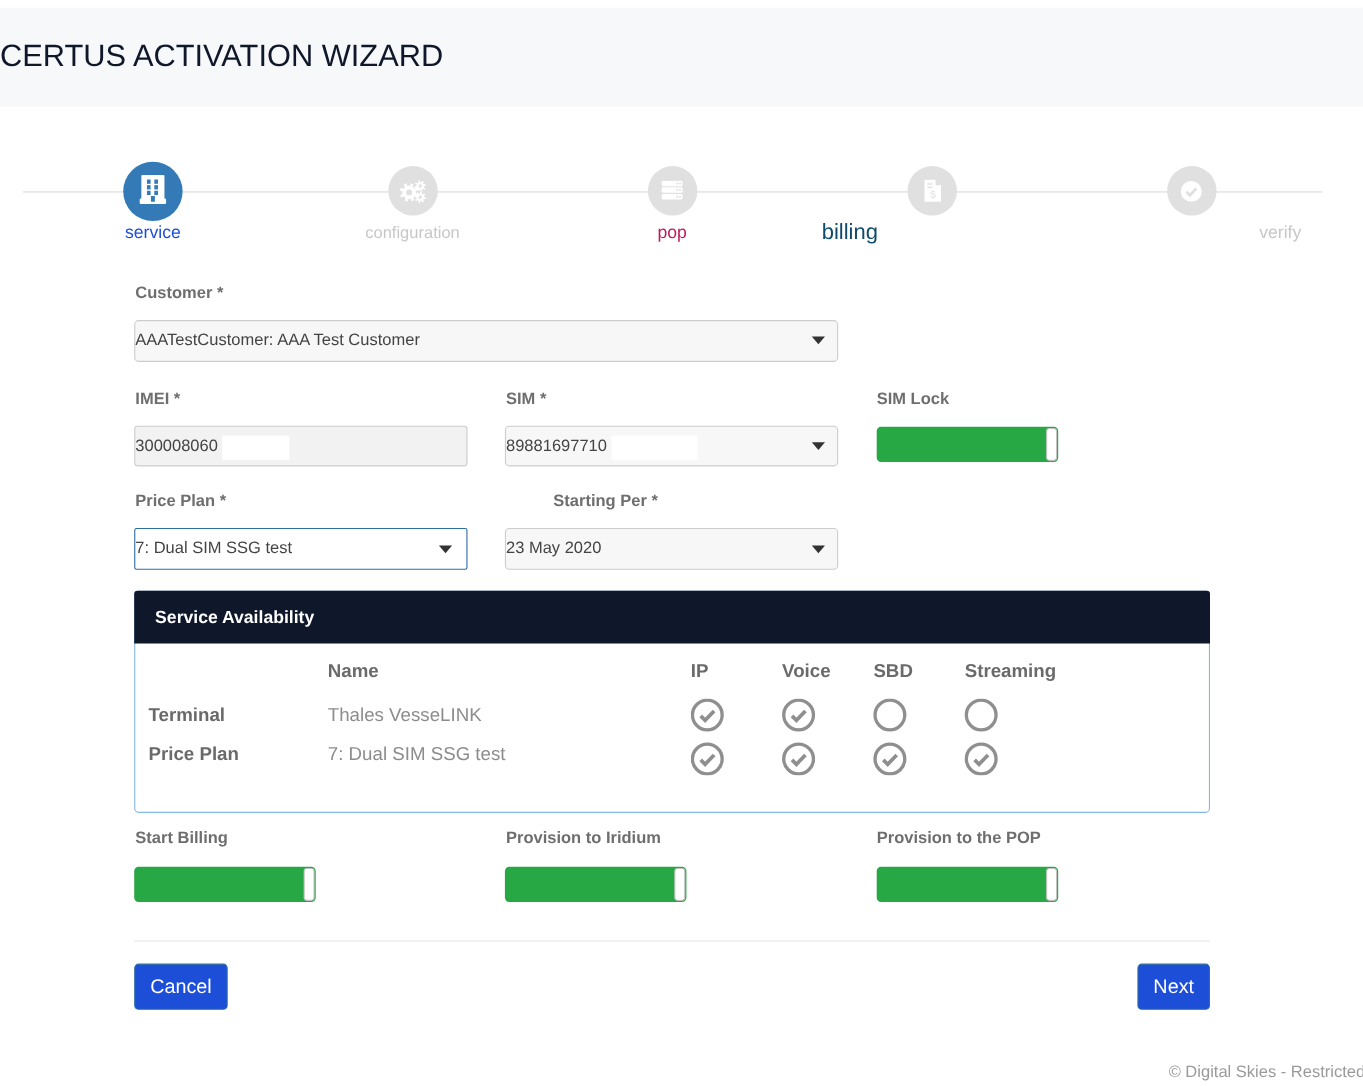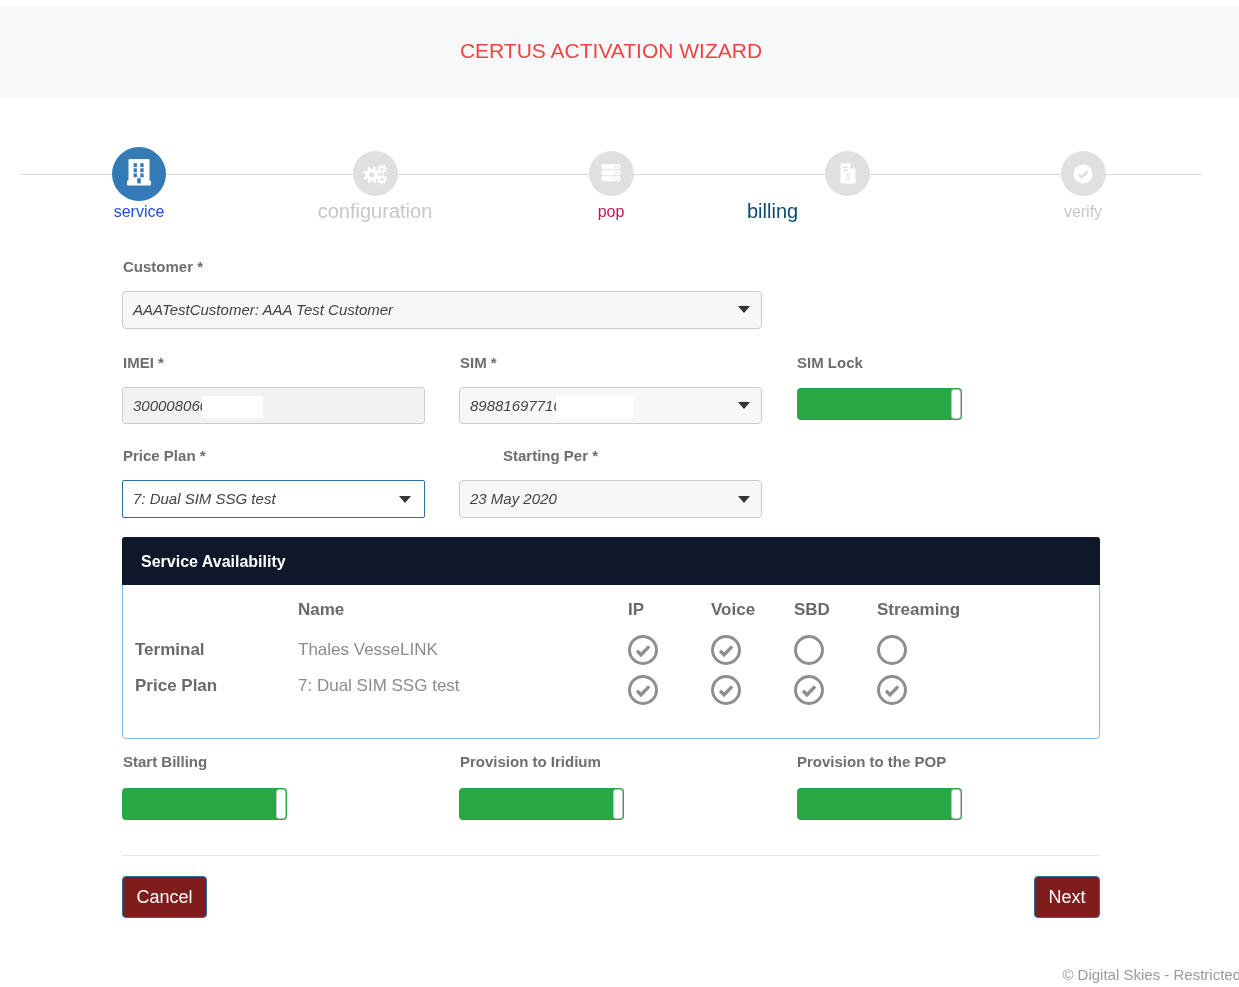--- a/index.html
+++ b/index.html
@@ -1,32 +1,32 @@
 <!DOCTYPE html>
 <html><head>
 <meta charset="utf-8">
 <style>
   html,body{margin:0;padding:0;}
   body{width:1239px;height:987px;background:#fff;font-family:"Liberation Sans",sans-serif;overflow:hidden;position:relative;}
   .abs{position:absolute;}
   .lbl{position:absolute;font-size:15px;font-weight:bold;color:#6e6e6e;line-height:18px;}
-  .ctl{position:absolute;border:1px solid #ccc;border-radius:4px;background:#f7f7f7;box-sizing:border-box;font-size:15px;color:#444;line-height:35px;padding-left:10px;white-space:nowrap;overflow:hidden;font-style:italic;}
+  .ctl{position:absolute;border:1px solid #ccc;border-radius:4px;background:#f7f7f7;box-sizing:border-box;font-size:15px;color:#444;line-height:35px;white-space:nowrap;overflow:hidden;}
   .caret{position:absolute;width:0;height:0;border-left:6px solid transparent;border-right:6px solid transparent;border-top:7px solid #333;}
   .toggle{position:absolute;width:165px;height:32px;background:#28a745;border-radius:4px;}
   .toggle .yes{position:absolute;left:0;right:10px;top:0;bottom:0;color:#fff;font-size:15px;text-align:right;line-height:32px;margin-top:48px;}
   .toggle .knob{position:absolute;right:1px;top:1px;bottom:1px;width:8px;background:#fff;border:1px solid #c2c2c2;border-radius:3px;}
   .tbl-b{position:absolute;font-size:17px;font-weight:bold;color:#6a6a6a;line-height:20px;}
   .tbl-r{position:absolute;font-size:17px;color:#8c8c8c;line-height:20px;}
-  .btn{position:absolute;background:#7f1d1d;border:1px solid #2e6da4;border-radius:4px;color:#fff;font-size:18px;text-align:center;box-sizing:border-box;height:42px;line-height:40px;}
+  .btn{position:absolute;background:#1d4ed8;border:1px solid #2e6da4;border-radius:4px;color:#fff;font-size:18px;text-align:center;box-sizing:border-box;height:42px;line-height:40px;}
 </style>
 </head>
 <body>
 
 <div class="abs" style="left:0;top:7px;width:1239px;height:90px;background:#f7f8f9;"></div>
-<div class="abs" style="left:0;top:37px;width:1222px;text-align:center;font-size:21px;color:#ef4444;line-height:28px;">CERTUS ACTIVATION WIZARD</div>
+<div class="abs" style="left:0;top:37px;width:1222px;font-size:28px;color:#0f172a;line-height:28px;">CERTUS ACTIVATION WIZARD</div>
 
 <div class="abs" style="left:21px;top:173.5px;width:1181px;height:1.5px;background:#d9d9d9;"></div>
 
 <div class="abs" style="left:112px;top:146.5px;width:54px;height:54px;border-radius:50%;background:#337ab7;"></div>
 <svg class="abs" style="left:125px;top:157px;" width="28" height="32" viewBox="0 0 28 32">
   <rect x="3.5" y="2" width="21" height="23" rx="1" fill="#fff"></rect>
   <rect x="2" y="23.5" width="24" height="5" rx="1" fill="#fff"></rect>
   <g fill="#337ab7">
     <rect x="8.6" y="6.2" width="3.3" height="3.9"></rect>
     <rect x="15.3" y="6.2" width="3.3" height="3.9"></rect>
@@ -75,24 +75,24 @@
   <text x="8" y="16.8" font-family="Liberation Sans,sans-serif" font-size="9.5" fill="#e0e0e0" text-anchor="middle">$</text>
 </svg>
 
 <div class="abs" style="left:1060.5px;top:151px;width:45px;height:45px;border-radius:50%;background:#e0e0e0;"></div>
 <svg class="abs" style="left:1073px;top:163.5px;" width="20" height="20" viewBox="-10 -10 20 20">
   <circle cx="0" cy="0" r="9.5" fill="#fff"></circle>
   <path d="M-4.4,0.4 L-1.3,3.5 L4.6,-2.6" stroke="#e0e0e0" stroke-width="2.6" fill="none"></path>
 </svg>
 
 <div class="abs" style="left:39px;top:202px;width:200px;text-align:center;font-size:16px;line-height:19px;color:#1d4ed8;">service</div>
-<div class="abs" style="left:275px;top:202px;width:200px;text-align:center;font-size:20px;line-height:19px;color:#c7c7c7;">configuration</div>
+<div class="abs" style="left:275px;top:202px;width:200px;text-align:center;font-size:15px;line-height:19px;color:#c7c7c7;">configuration</div>
 <div class="abs" style="left:511px;top:202px;width:200px;text-align:center;font-size:16px;line-height:19px;color:#be185d;">pop</div>
 <div class="abs" style="left:747px;top:202px;width:200px;text-align:left;font-size:20px;line-height:19px;color:#0c4a6e;">billing</div>
-<div class="abs" style="left:983px;top:202px;width:200px;text-align:center;font-size:16px;line-height:19px;color:#c7c7c7;">verify</div>
+<div class="abs" style="left:983px;top:202px;width:200px;text-align:right;font-size:16px;line-height:19px;color:#c7c7c7;">verify</div>
 
 <div class="lbl" style="left:123px;top:258px;">Customer *</div>
 <div class="ctl" style="left:122px;top:291px;width:640px;height:38px;line-height:36px;">AAATestCustomer: AAA Test Customer</div>
 <div class="caret" style="left:738px;top:306px;"></div>
 
 <div class="lbl" style="left:123px;top:354px;">IMEI *</div>
 <div class="ctl" style="left:122px;top:387px;width:303px;height:37px;background:#f2f2f2;border-radius:3px;">300008060</div>
 <div class="abs" style="left:202px;top:396px;width:61px;height:22px;background:#fff;"></div>
 
 <div class="lbl" style="left:460px;top:354px;">SIM *</div>

